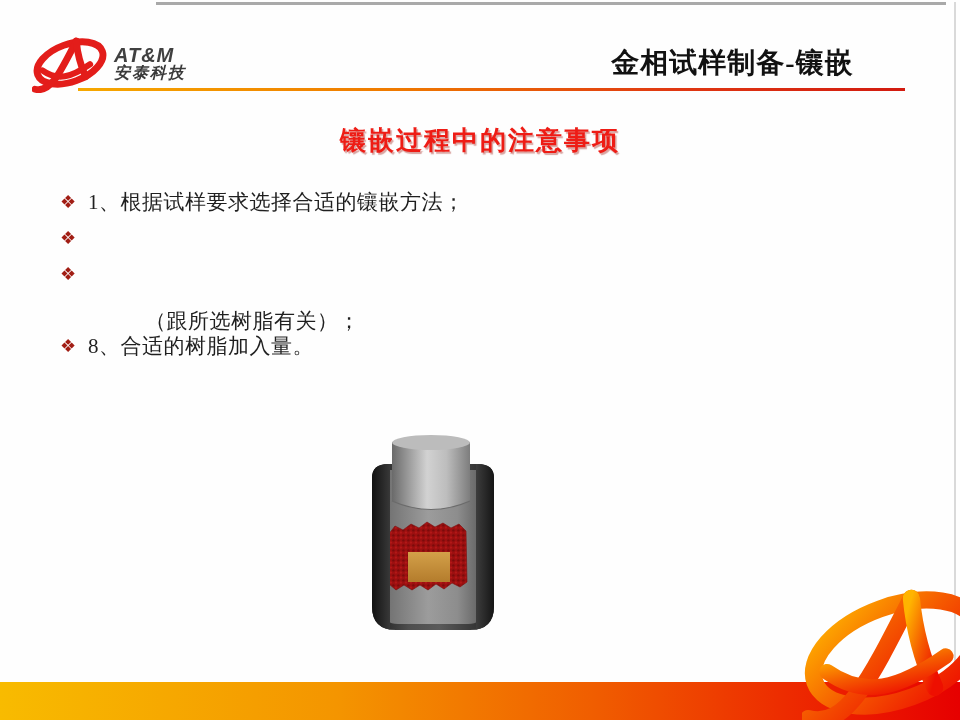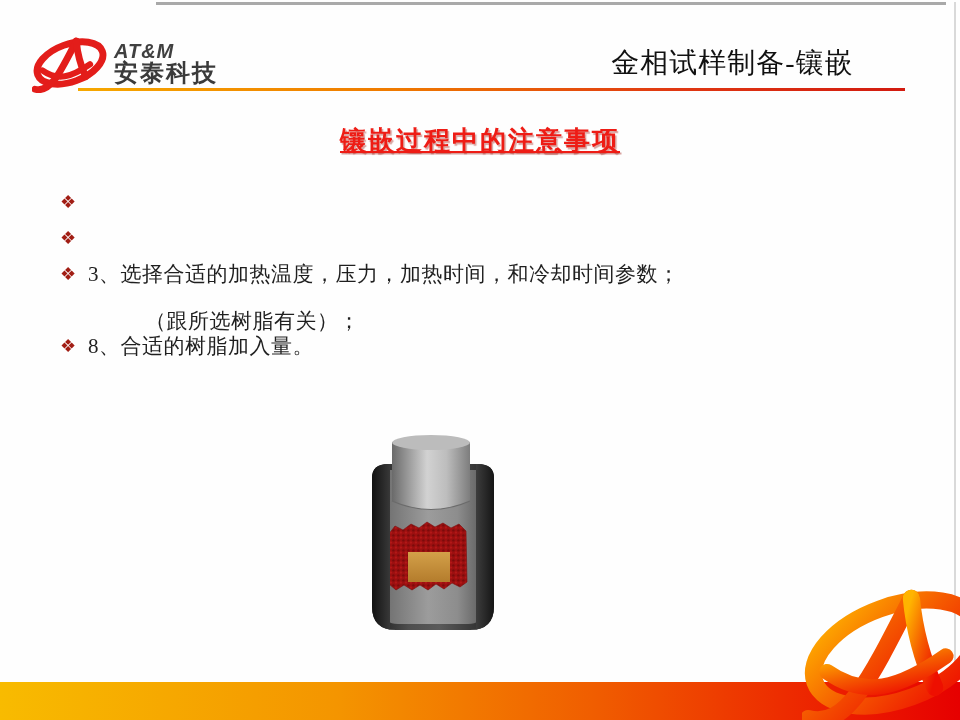--- a/index.html
+++ b/index.html
@@ -8,36 +8,35 @@
     overflow:hidden;font-family:"Liberation Serif","DejaVu Serif",serif;
   }
   .top-hairline{position:absolute;left:156px;top:2px;width:790px;height:3px;background:#a9a9a9;}
   .right-hairline{position:absolute;right:4px;top:2px;width:2px;height:716px;background:#d9d9d9;}
 
   
   .logo-block{position:absolute;left:32px;top:33px;display:flex;align-items:center;gap:6px;}
   .logo-mark{width:76px;height:60px;}
   .logo-text{display:flex;flex-direction:column;line-height:1.02;}
   .logo-abbr{font-family:"Liberation Sans","DejaVu Sans",sans-serif;font-weight:bold;font-size:20px;color:#404040;letter-spacing:1px;font-style:italic;}
-  .logo-cn{font-family:"Liberation Sans","DejaVu Sans",sans-serif;font-weight:bold;font-size:24px;color:#3a3a3a;letter-spacing:2px;}
+  .logo-cn{font-family:"Liberation Sans","DejaVu Sans",sans-serif;font-weight:bold;font-size:16px;color:#3a3a3a;letter-spacing:2px;font-style:italic;}
   .slide-title{
     position:absolute;top:44px;left:560px;width:345px;text-align:center;
-    font-size:28px;font-weight:normal;color:#111111;letter-spacing:1px;
+    font-size:28px;font-weight:bold;color:#111111;letter-spacing:1px;
   }
   .header-rule{
     position:absolute;left:78px;top:88px;width:827px;height:3px;
     background:linear-gradient(90deg,#f6a800 0%,#ef7a00 38%,#e03812 72%,#d21b10 100%);
   }
 
   
   .heading{
     position:absolute;left:0;right:0;top:123px;text-align:center;
     font-size:26px;font-weight:bold;color:#ee1c15;letter-spacing:2px;
     text-shadow:1.5px 1.5px 1px rgba(160,25,18,0.40);
-    text-decoration:underline;
   }
 
   
   .bullet-list{position:absolute;left:60px;top:184px;width:840px;}
   .bullet-row{display:flex;align-items:center;height:36px;font-size:21px;color:#1f1f1f;letter-spacing:0.5px;}
   .bullet-marker{width:28px;font-size:18px;color:#a11d14;flex:0 0 28px;}
   .bullet-row.indent-a .bullet-text{padding-left:57px;margin-top:21px;}
   .bullet-row.indent-b .bullet-text{padding-left:25px;}
   .bullet-row.indent-a .bullet-marker,.bullet-row.indent-b .bullet-marker{visibility:hidden;}
 
@@ -75,27 +74,27 @@
   </div>
 
   <div class="slide-title">金相试样制备-镶嵌</div>
   <div class="header-rule"></div>
 
   <div class="heading">镶嵌过程中的注意事项</div>
 
   <div class="bullet-list">
     <div class="bullet-row">
       <span class="bullet-marker">❖</span>
+      <span class="bullet-text">1、根据试样要求选择合适的镶嵌方法；</span>
     </div>
     <div class="bullet-row">
       <span class="bullet-marker">❖</span>
     </div>
     <div class="bullet-row">
       <span class="bullet-marker">❖</span>
-      <span class="bullet-text">3、选择合适的加热温度，压力，加热时间，和冷却时间参数；</span>
     </div>
     <div class="bullet-row indent-a">
       <span class="bullet-marker"></span>
       <span class="bullet-text">（跟所选树脂有关）；</span>
     </div>
     <div class="bullet-row">
       <span class="bullet-marker">❖</span>
       <span class="bullet-text">8、合适的树脂加入量。</span>
     </div>
   </div>

